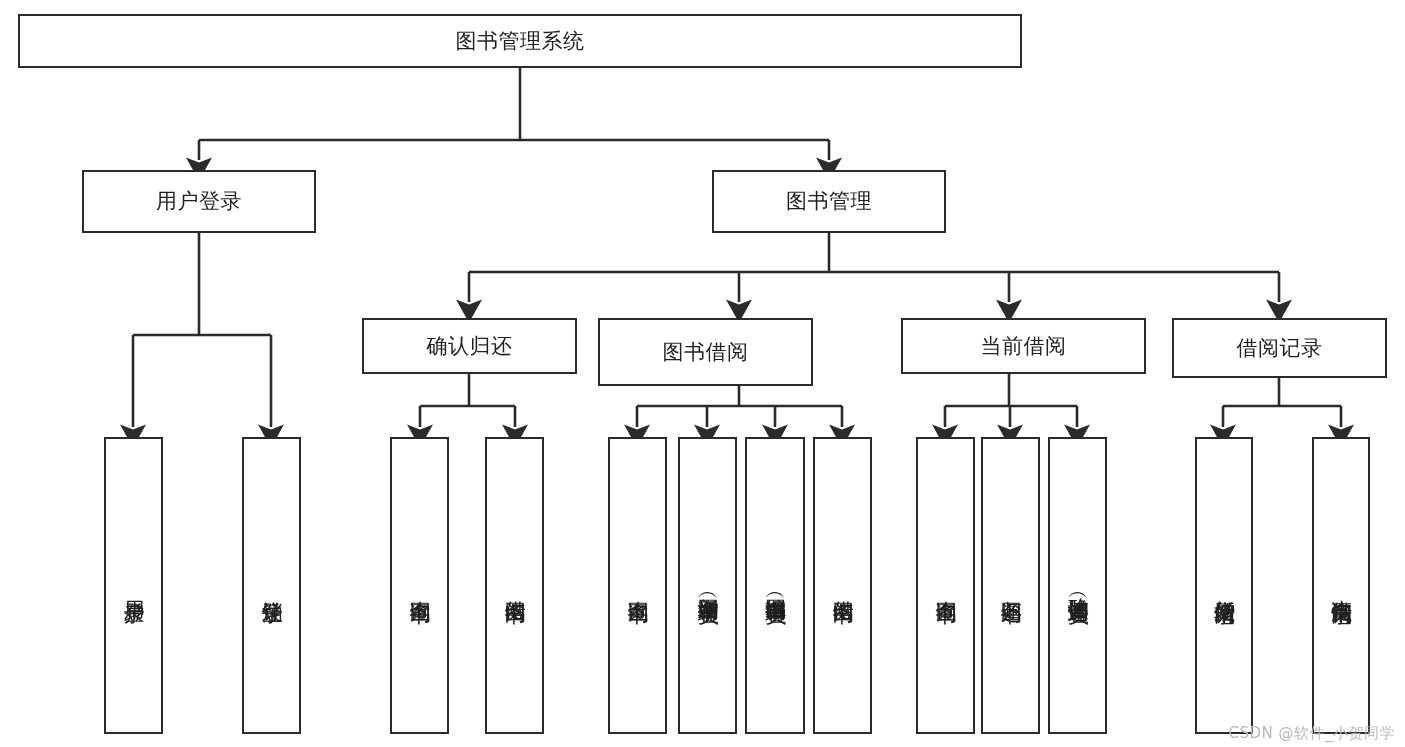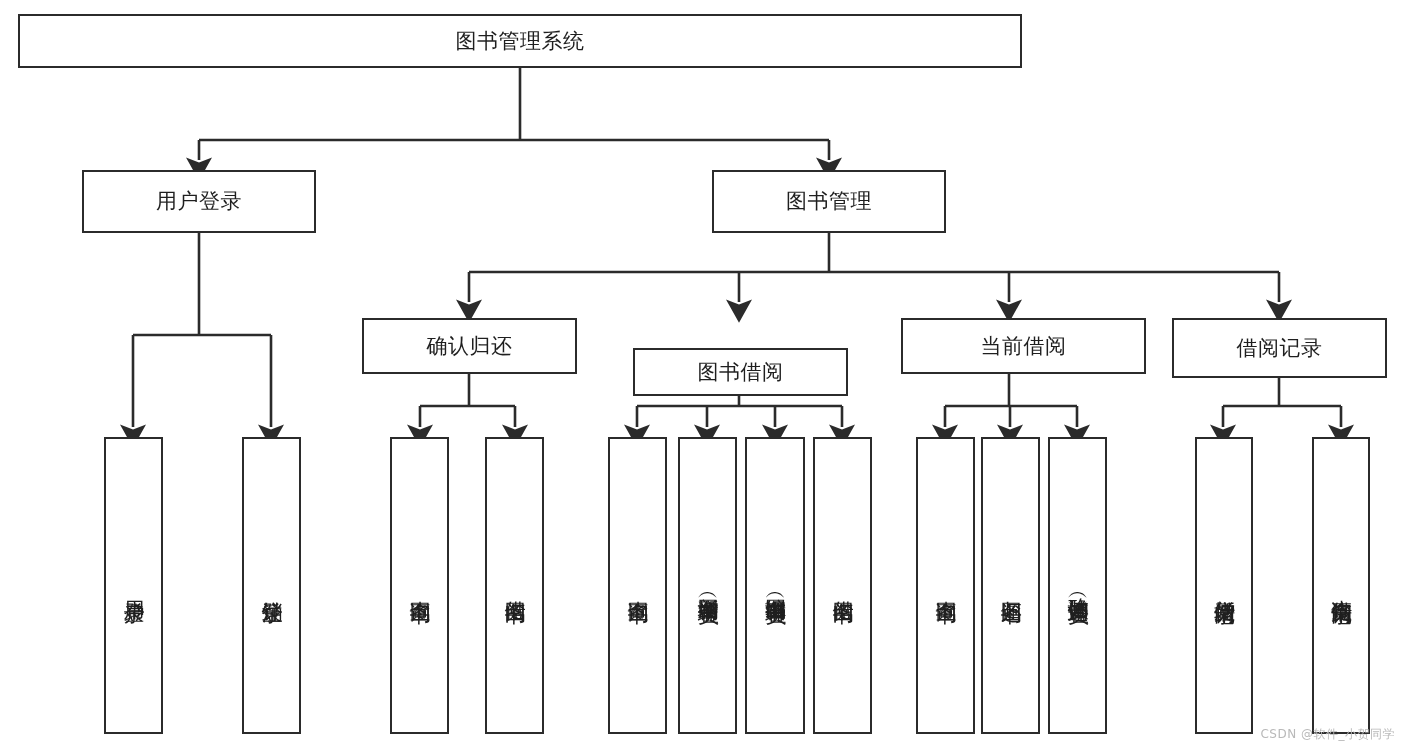--- a/index.html
+++ b/index.html
@@ -52,21 +52,21 @@
     font-size:21px;
     line-height:1.22;
     letter-spacing:1px;
     white-space:normal;
     max-height:100%;
   }
   .watermark{
     position:absolute;
     right:10px;
     bottom:4px;
-    font-size:12px;
+    font-size:15px;
     color:#b9b9b9;
     letter-spacing:0.5px;
     z-index:3;
     white-space:nowrap;
   }
 </style>
 </head>
 <body>
 
 <div id="canvas">
@@ -128,21 +128,21 @@
   <div class="node" style="left:82px; top:170px; width:234px; height:63px;">
     <span class="label">用户登录</span>
   </div>
   <div class="node" style="left:712px; top:170px; width:234px; height:63px;">
     <span class="label">图书管理</span>
   </div>
 
   <div class="node" style="left:362px; top:318px; width:215px; height:56px;">
     <span class="label">确认归还</span>
   </div>
-  <div class="node" style="left:633px; top:318px; width:215px; height:48px;margin-top:30px;">
+  <div class="node" style="left:598px; top:318px; width:215px; height:68px;">
     <span class="label">图书借阅</span>
   </div>
   <div class="node" style="left:901px; top:318px; width:245px; height:56px;">
     <span class="label">当前借阅</span>
   </div>
   <div class="node" style="left:1172px; top:318px; width:215px; height:60px;">
     <span class="label">借阅记录</span>
   </div>
 
   <div class="node vertical" style="left:104px; top:437px; width:59px; height:297px;">

